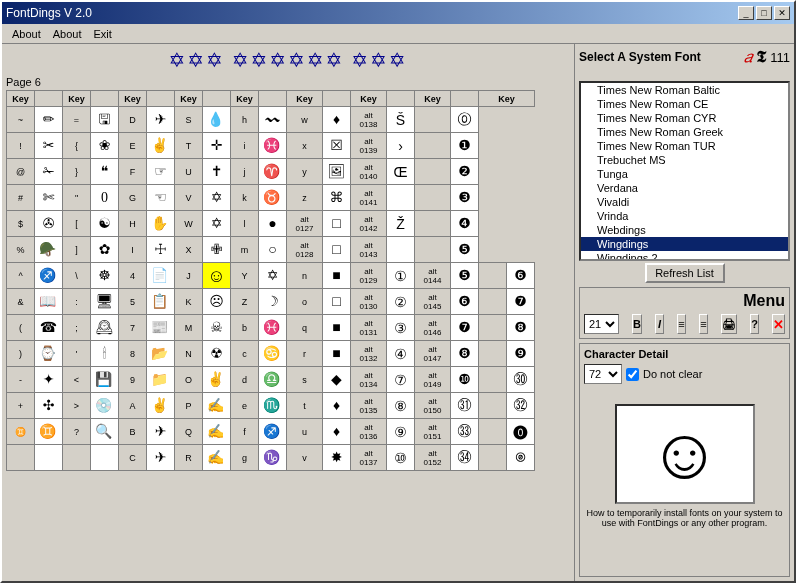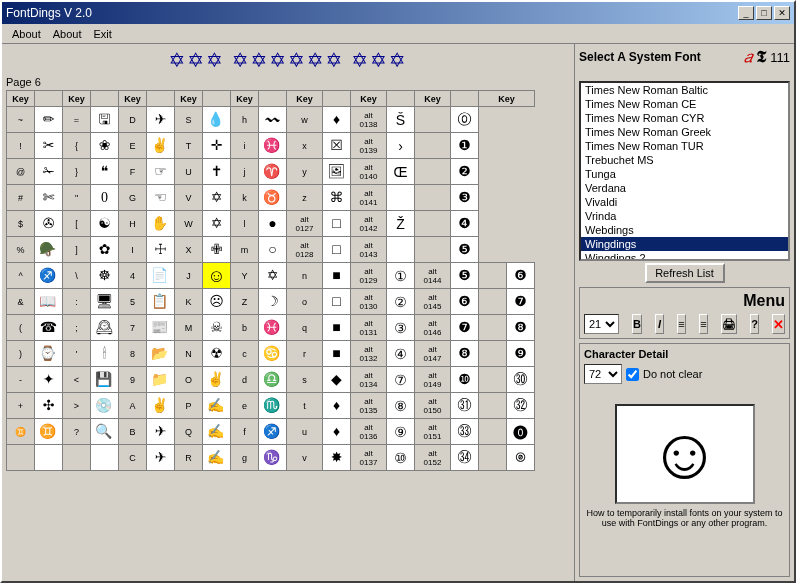--- a/index.html
+++ b/index.html
@@ -167,21 +167,21 @@
     }
 
     .listbox {
       background: white;
       border: 2px inset #808080;
       height: 180px;
       overflow-y: scroll;
       font-size: 11px;
     }
     .listbox-item {
-      padding: 1px 4px;
+      padding: 1px 16px;
       cursor: pointer;
       white-space: nowrap;
     }
     .listbox-item.selected { background: #0a246a; color: white; }
 
     .refresh-btn {
       display: flex;
       justify-content: center;
       margin-top: 2px;
     }

